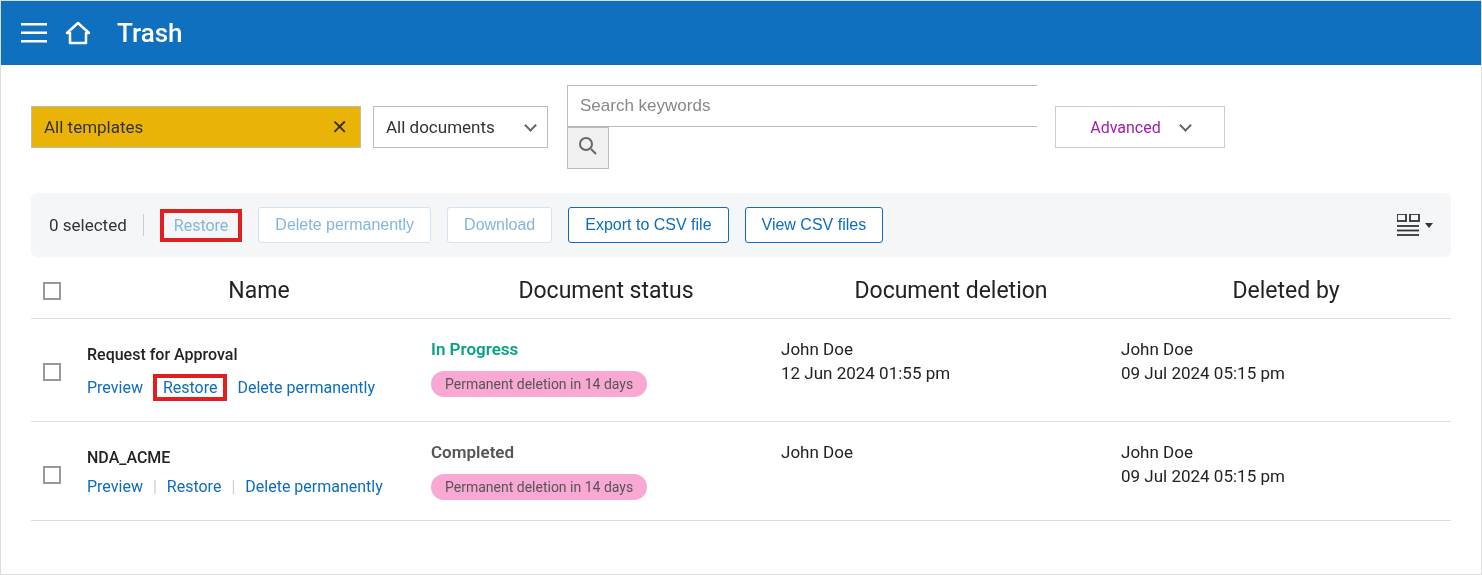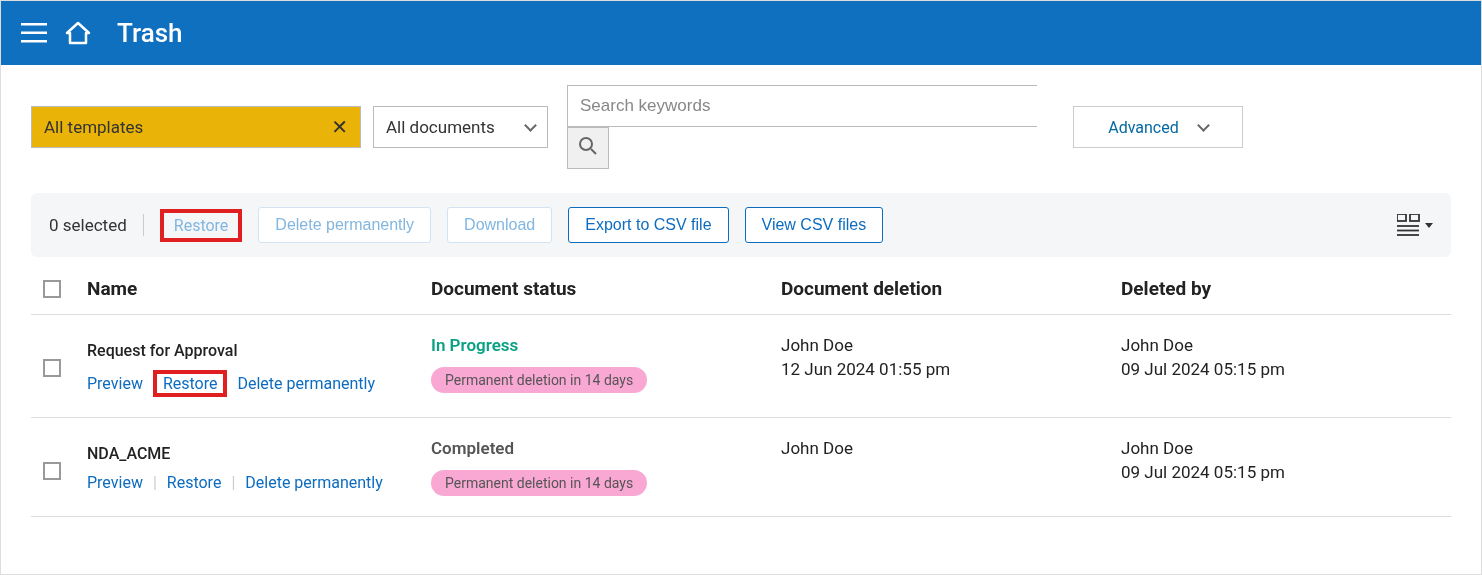--- a/index.html
+++ b/index.html
@@ -104,23 +104,23 @@
     }
     .advanced-btn {
       border: 1px solid #ccc;
       height: 42px;
       width: 170px;
       display: flex;
       align-items: center;
       justify-content: center;
       gap: 20px;
       font-size: 16px;
-      color: #0369a1;
+      color: #a21caf;
       background: #fff;
-      margin-left: 24px;
+      margin-left: 6px;
     }
     .action-bar {
       display: flex;
       align-items: center;
       margin: 24px 30px 0;
       background: #f5f6f7;
       border-radius: 6px;
       padding: 14px 18px;
       gap: 16px;
     }
@@ -200,23 +200,24 @@
     .col-status {
       width: 350px;
     }
     .col-creator {
       width: 340px;
     }
     .col-deleted {
       flex: 1;
     }
     .th {
-      font-size: 19px;
-      font-weight: 700;
+      font-size: 23px;
+      font-weight: 400;
       color: #222;
+      text-align: center;
     }
     .checkbox {
       width: 18px;
       height: 18px;
       border: 2px solid #999;
       background: #fff;
       cursor: pointer;
     }
     .row {
       display: flex;

